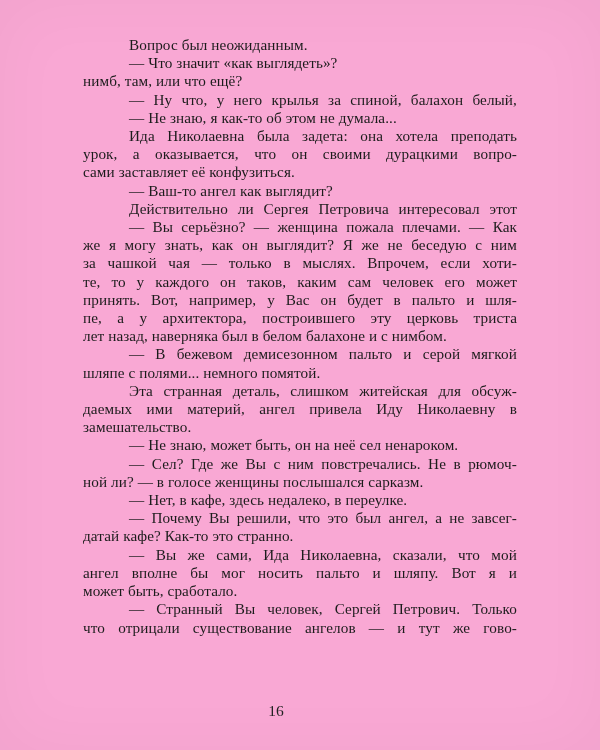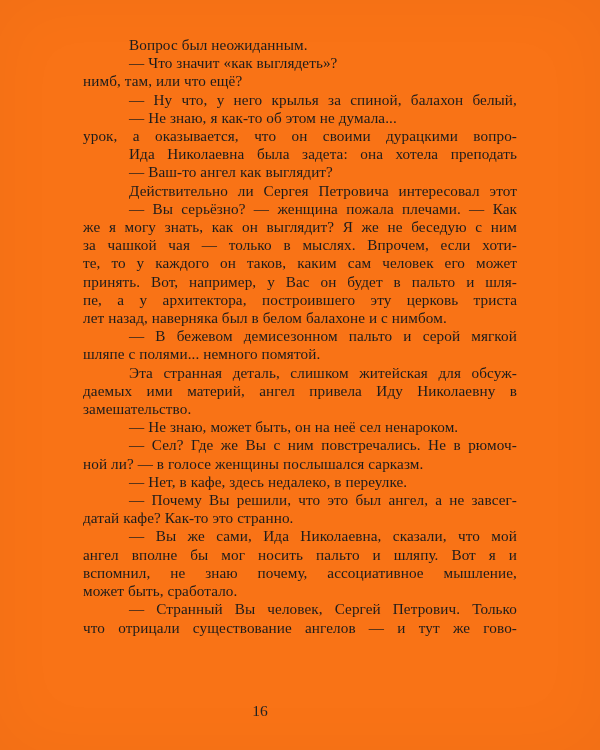--- a/index.html
+++ b/index.html
@@ -4,21 +4,21 @@
 <style>
   html, body {
     margin: 0;
     padding: 0;
     background: #ffffff;
   }
   .book-page {
     position: relative;
     width: 600px;
     height: 750px;
-    background: #f97316;
+    background: #f9a8d4;
     overflow: hidden;
     box-shadow: inset 0 0 70px rgba(0,0,0,0.035);
     font-family: "Liberation Serif", "DejaVu Serif", serif;
     color: #1c1c1c;
   }
   .text-block {
     position: absolute;
     left: 83px;
     top: 36px;
     width: 434px;
@@ -41,34 +41,36 @@
     padding-left: 46px;
   }
   .page-number {
     position: absolute;
     top: 702px;
     left: 0;
     width: 520px;
     text-align: center;
     font-size: 15.5px;
     color: #222222;
+    padding-left: 16px;
   }
 </style>
 </head>
 <body>
 
 <div class="book-page">
   <div class="text-block">
       <div class="line end indent">Вопрос был неожиданным.</div>
       <div class="line end indent">— Что значит «как выглядеть»?</div>
       <div class="line end">нимб, там, или что ещё?</div>
       <div class="line fill indent">— Ну что, у него крылья за спиной, балахон белый,</div>
       <div class="line end indent">— Не знаю, я как-то об этом не думала...</div>
+      <div class="line fill indent">Ида Николаевна была задета: она хотела преподать</div>
       <div class="line fill">урок, а оказывается, что он своими дурацкими вопро-</div>
-      <div class="line fill indent">Ида Николаевна была задета: она хотела преподать</div>
+      <div class="line end">сами заставляет её конфузиться.</div>
       <div class="line end indent">— Ваш-то ангел как выглядит?</div>
       <div class="line fill indent">Действительно ли Сергея Петровича интересовал этот</div>
       <div class="line fill indent">— Вы серьёзно? — женщина пожала плечами. — Как</div>
       <div class="line fill">же я могу знать, как он выглядит? Я же не беседую с ним</div>
       <div class="line fill">за чашкой чая — только в мыслях. Впрочем, если хоти-</div>
       <div class="line fill">те, то у каждого он таков, каким сам человек его может</div>
       <div class="line fill">принять. Вот, например, у Вас он будет в пальто и шля-</div>
       <div class="line fill">пе, а у архитектора, построившего эту церковь триста</div>
       <div class="line end">лет назад, наверняка был в белом балахоне и с нимбом.</div>
       <div class="line fill indent">— В бежевом демисезонном пальто и серой мягкой</div>
@@ -77,19 +79,18 @@
       <div class="line fill">даемых ими материй, ангел привела Иду Николаевну в</div>
       <div class="line end">замешательство.</div>
       <div class="line end indent">— Не знаю, может быть, он на неё сел ненароком.</div>
       <div class="line fill indent">— Сел? Где же Вы с ним повстречались. Не в рюмоч-</div>
       <div class="line end">ной ли? — в голосе женщины послышался сарказм.</div>
       <div class="line end indent">— Нет, в кафе, здесь недалеко, в переулке.</div>
       <div class="line fill indent">— Почему Вы решили, что это был ангел, а не завсег-</div>
       <div class="line end">датай кафе? Как-то это странно.</div>
       <div class="line fill indent">— Вы же сами, Ида Николаевна, сказали, что мой</div>
       <div class="line fill">ангел вполне бы мог носить пальто и шляпу. Вот я и</div>
-      <div class="line fill">вспомнил, не знаю почему, ассоциативное мышление,</div>
       <div class="line end">может быть, сработало.</div>
       <div class="line fill indent">— Странный Вы человек, Сергей Петрович. Только</div>
       <div class="line fill">что отрицали существование ангелов — и тут же гово-</div>
     </div>
   <div class="page-number">16</div>
 </div>
 
 </body></html>

